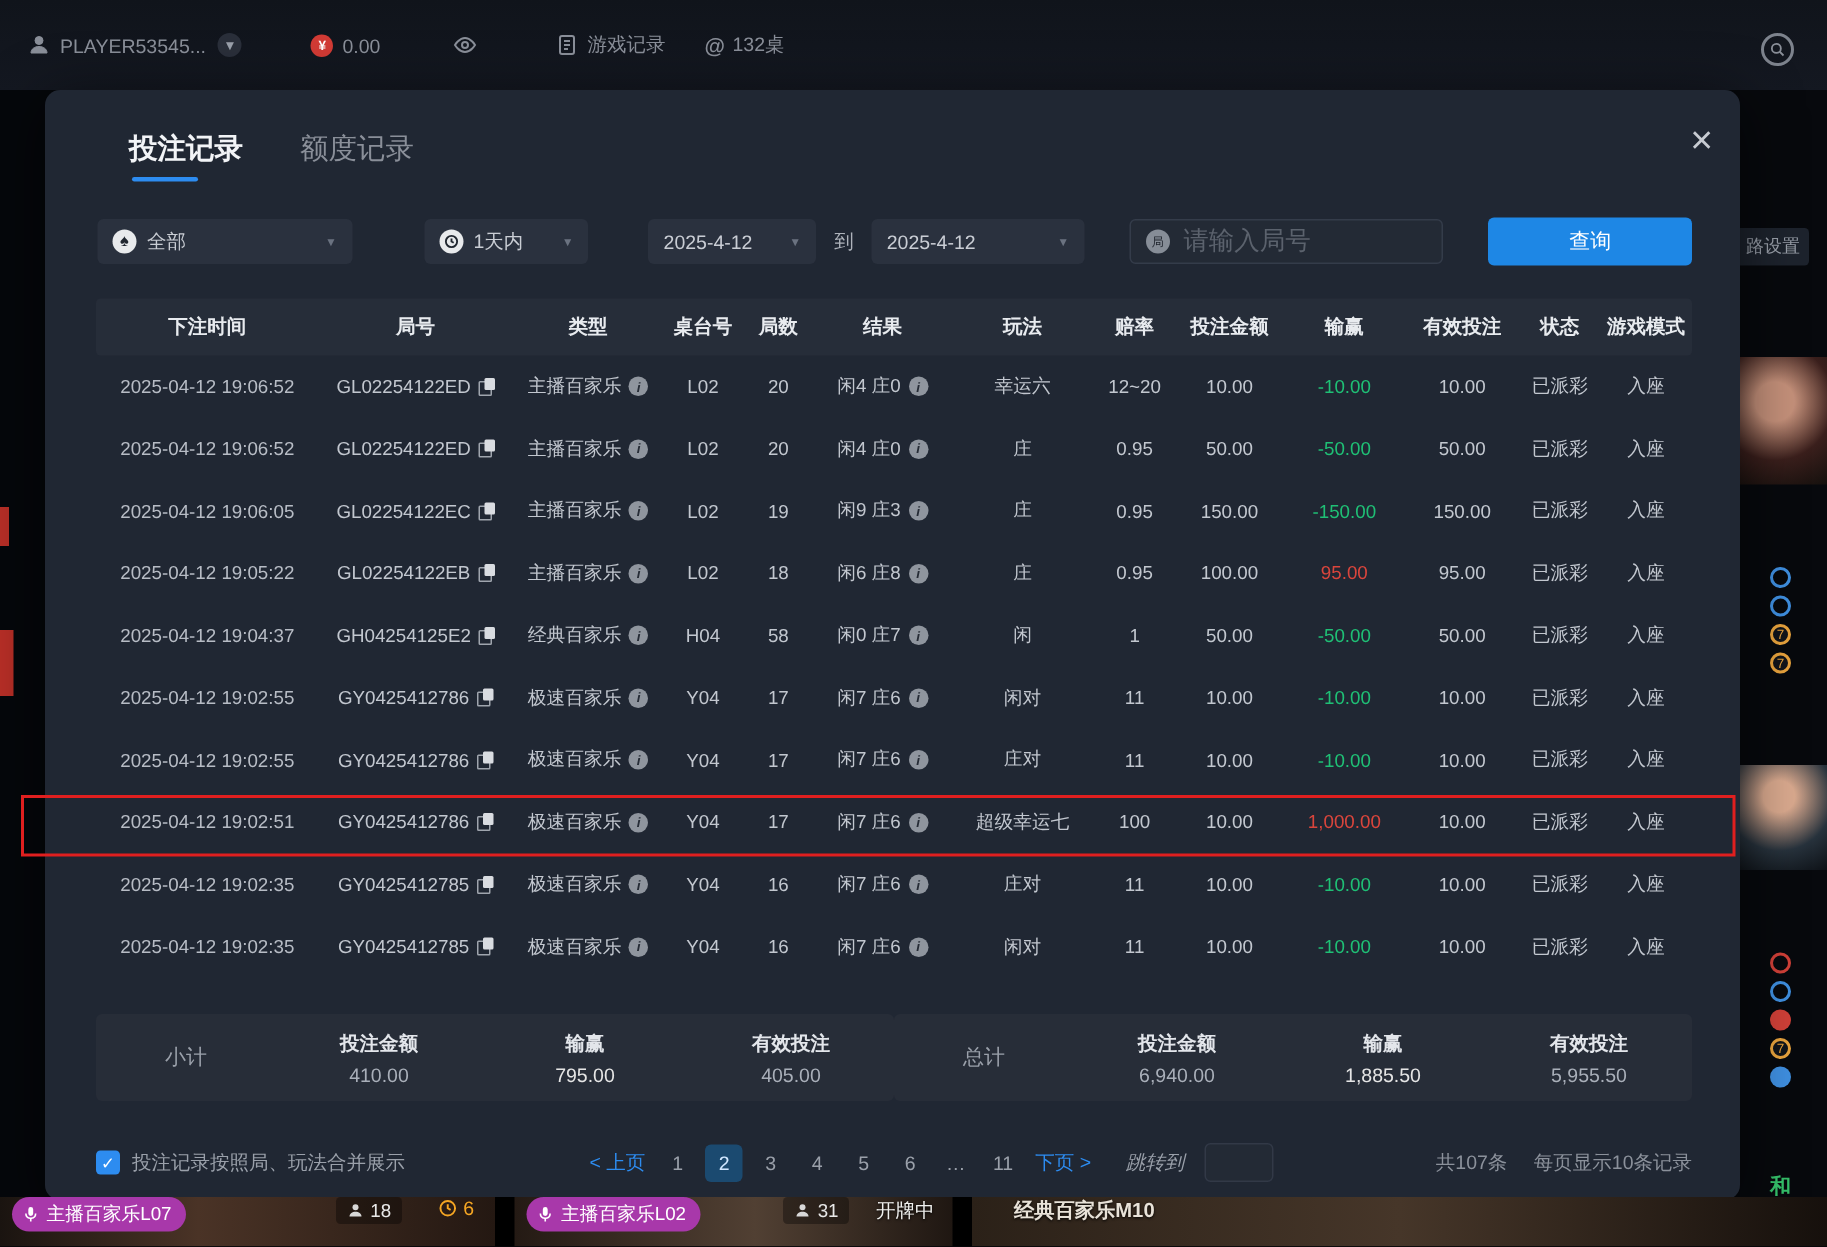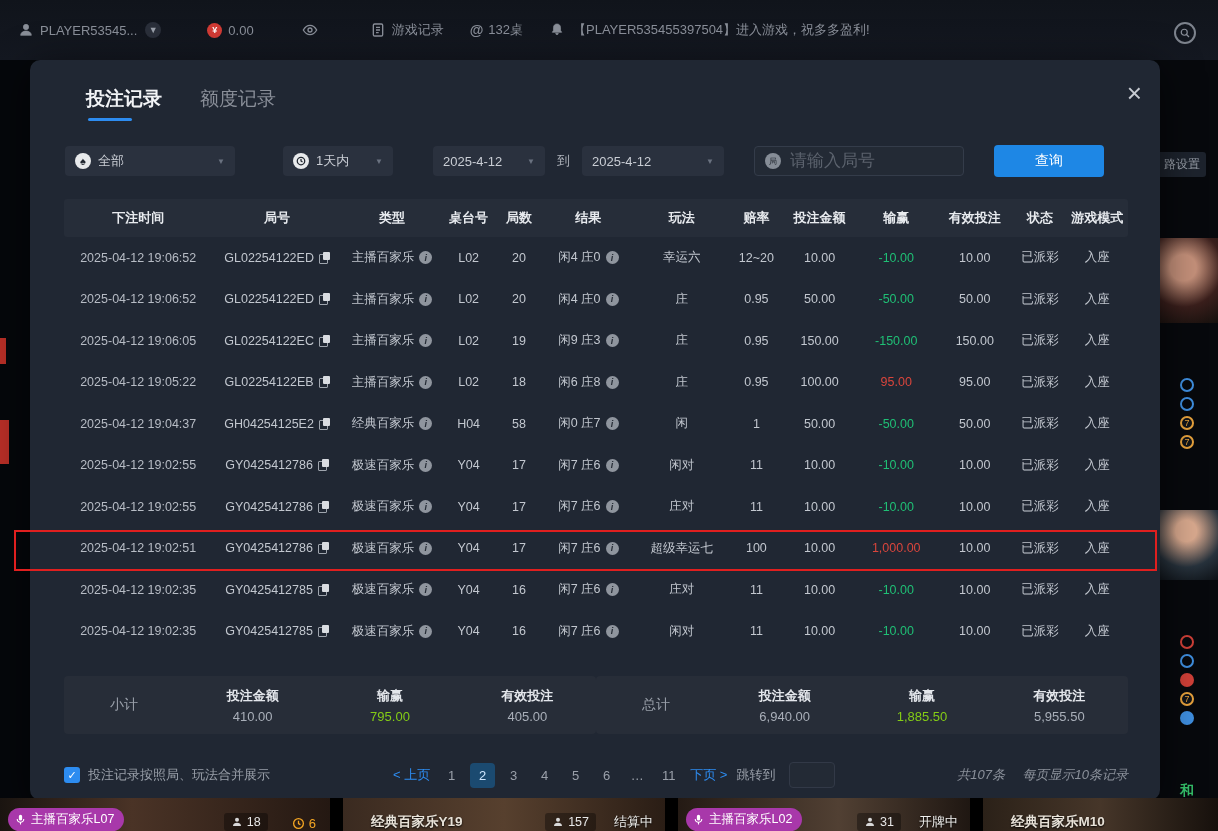--- a/index.html
+++ b/index.html
@@ -53,21 +53,21 @@
   .sel.w1{width:170px;margin-left:1px;}
   .sel.w2{width:110px;margin-left:48px;}
   .sel.d1{width:112px;margin-left:40px;}
   .sel.d2{width:142px;margin-left:12px;}
   .to-label{margin-left:12px;color:#aeb3bb;}
   .cir-ic{width:16px;height:16px;border-radius:50%;background:#e8eaec;display:inline-flex;align-items:center;justify-content:center;margin-right:7px;flex:none;color:#20262f;font-size:11px;}
   .cir-ic.ju{background:#868d97;font-size:8px;}
   .search-box{height:30px;width:210px;margin-left:30px;background:#232a35;border:1px solid #343c4a;border-radius:4px;display:flex;align-items:center;padding:0 10px;}
   .search-box input{background:transparent;border:none;outline:none;color:#c9cdd4;font-size:17px;width:100%;}
   .search-box input::placeholder{color:#5b626d;}
-  .query-btn{height:32px;width:110px;margin-left:30px;background:#1e87e5;border:none;border-radius:4px;color:#fff;font-size:14px;cursor:pointer;}
+  .query-btn{height:32px;width:136px;margin-left:30px;background:#1e87e5;border:none;border-radius:4px;color:#fff;font-size:14px;cursor:pointer;}
 
   
   .gtable{margin-top:22px;}
   .thead,.trow{display:grid;grid-template-columns:1.55fr 1.35fr 1.05fr .55fr .5fr .95fr 1fr .56fr .76fr .84fr .8fr .56fr .64fr;align-items:center;}
   .thead{height:38px;background:#262d39;border-radius:3px;font-size:13px;font-weight:bold;color:#e8ebef;}
   .trow{height:41.5px;font-size:12.5px;color:#c2c7cf;}
   .cell{text-align:center;white-space:nowrap;display:flex;align-items:center;justify-content:center;}
   .c-time{color:#b7bcc5;}
   .neg{color:#1fbf75;}
   .pos{color:#d9453c;}
@@ -76,38 +76,38 @@
   .copy-ic::after{content:"";position:absolute;right:0;top:0;width:7px;height:8px;background:#d9dce1;border-radius:1px;}
   .dot-ic{width:13px;height:13px;border-radius:50%;background:#8f959e;display:inline-flex;align-items:center;justify-content:center;margin-left:5px;flex:none;color:#262c36;font-size:9px;font-style:italic;font-weight:bold;}
 
   
   .summaries{display:flex;margin-top:24px;}
   .sumblock{flex:1;height:58px;background:#272d38;border-radius:4px;display:grid;grid-template-columns:120px 1fr 1fr 1fr;align-items:center;}
   .sum-label{color:#9aa0aa;font-size:14px;text-align:center;}
   .sumcol{text-align:center;font-size:13px;}
   .sumcol .t{color:#e3e6eb;font-weight:bold;margin-bottom:4px;}
   .sumcol .v{color:#a9afb9;}
-  .sumcol .v.red{color:#84cc16;}
+  .sumcol .v.red{color:#e5e5e5;}
 
   
   .mfooter{display:flex;align-items:center;margin-top:28px;font-size:13px;color:#9aa0aa;}
   .cb{width:16px;height:16px;border-radius:3px;background:#2d8cf0;color:#fff;font-size:11px;display:inline-flex;align-items:center;justify-content:center;margin-right:8px;flex:none;cursor:pointer;}
   .pagination{display:flex;align-items:center;gap:6px;margin-left:120px;}
   .pglink{color:#2d8cf0;cursor:pointer;padding:0 3px;}
   .page{min-width:25px;height:25px;border-radius:4px;display:inline-flex;align-items:center;justify-content:center;color:#9aa0aa;cursor:pointer;}
   .page.act{background:#1b4a70;color:#cfe6ff;}
   .page.dots{cursor:default;letter-spacing:1px;}
-  .jump-label{}
+  .jump-label{margin-left:14px;font-style:italic;}
   .jump-input{width:46px;height:26px;margin-left:8px;background:#232a35;border:1px solid #323947;border-radius:4px;color:#c9cdd4;padding:0 6px;font-size:13px;outline:none;}
-  .total-info{margin-left:auto;color:#8b919b;font-style:italic;}
+  .total-info{margin-left:auto;color:#8b919b;}
   .total-info span{margin-left:14px;}
 
   
   .bstrip{position:absolute;left:0;bottom:0;width:100%;height:33px;display:flex;gap:13px;z-index:20;background:#000;}
-  .tile{position:relative;height:100%;overflow:hidden;display:flex;align-items:flex-end;}
+  .tile{position:relative;height:100%;overflow:hidden;display:flex;align-items:flex-start;}
   .tile.s0{width:330px;background:linear-gradient(90deg,#1a1410,#4a3326 40%,#241812);}
   .tile.s1{width:322px;background:linear-gradient(90deg,#3a2a20,#57402e 50%,#2a1d15);}
   .tile.s2{width:292px;background:linear-gradient(90deg,#241a14,#514033 55%,#1f1712);}
   .tile.s3{flex:1;background:linear-gradient(90deg,#2b2118,#463629 50%,#16100c);}
   .pill{display:inline-flex;align-items:center;gap:4px;background:#a838aa;color:#fff;font-size:12.5px;border-radius:12px;padding:3px 10px 3px 6px;margin-left:8px;white-space:nowrap;}
   .pill svg{width:13px;height:13px;fill:#fff;}
   .plain-label{color:#e8e2d8;font-size:13.5px;font-weight:bold;margin-left:28px;text-shadow:0 1px 2px #000;white-space:nowrap;}
   .viewers{display:inline-flex;align-items:center;gap:4px;color:#e8e8e8;font-size:12.5px;margin-left:auto;background:rgba(0,0,0,.35);padding:2px 7px;border-radius:3px;white-space:nowrap;}
   .viewers svg{width:12px;height:12px;fill:#d8d8d8;}
   .timer{display:inline-flex;align-items:center;gap:4px;color:#f5a623;font-size:13px;margin:0 14px 0 24px;white-space:nowrap;}
@@ -144,26 +144,20 @@
     <div class="grp" style="margin-left:26px">
       <svg class="ic nofill" viewBox="0 0 24 24" stroke-width="2" style="margin-right:6px">
           <rect x="5" y="3" width="14" height="18" rx="2"></rect>
           <path d="M9 8h6M9 12h6M9 16h4"></path>
         </svg>
       <span>游戏记录</span>
     </div>
     <div class="grp">
       <span class="at-ic">@</span>
       <span>132桌</span>
-    </div>
-    <div class="grp">
-      <svg class="ic" viewBox="0 0 24 24" style="margin-right:8px">
-          <path d="M12 3c-3.2 0-5.3 2.2-5.3 5.4v4.1L5 15.5h14l-1.7-3V8.4C17.3 5.2 15.2 3 12 3zM10 17a2 2 0 0 0 4 0z"></path>
-        </svg>
-      <span class="announce">【PLAYER535455397504】进入游戏，祝多多盈利!</span>
     </div>
     <div class="mag-wrap">
       <svg class="ic nofill" viewBox="0 0 24 24" stroke-width="2.4" style="width:12px;height:12px">
           <circle cx="10.5" cy="10.5" r="6"></circle>
           <path d="M15 15l5 5"></path>
         </svg>
     </div>
   </div>
 
   <div class="decor blue-logo"></div>
@@ -559,28 +553,20 @@
           </svg>主播百家乐L07</span>
         <span class="viewers"><svg viewBox="0 0 24 24">
             <circle cx="12" cy="7.5" r="4"></circle>
             <path d="M4 20c0-4.2 3.8-6.5 8-6.5s8 2.3 8 6.5z"></path>
           </svg>18</span>
         <span class="timer"><svg viewBox="0 0 24 24">
             <circle cx="12" cy="12" r="9" fill="none" stroke="#f5a623" stroke-width="2.4"></circle>
             <path d="M12 7v5l3.5 2" fill="none" stroke="#f5a623" stroke-width="2.4"></path>
           </svg>6</span>
       </div>
-      <div class="tile s1">
-        <span class="plain-label">经典百家乐Y19</span>
-        <span class="viewers"><svg viewBox="0 0 24 24">
-            <circle cx="12" cy="7.5" r="4"></circle>
-            <path d="M4 20c0-4.2 3.8-6.5 8-6.5s8 2.3 8 6.5z"></path>
-          </svg>157</span>
-        <span class="tstatus">结算中</span>
-      </div>
       <div class="tile s2">
         <span class="pill"><svg viewBox="0 0 24 24">
             <path d="M12 14a3 3 0 0 0 3-3V6a3 3 0 0 0-6 0v5a3 3 0 0 0 3 3zm5-3a5 5 0 0 1-10 0H5a7 7 0 0 0 6 6.9V21h2v-3.1A7 7 0 0 0 19 11z"></path>
           </svg>主播百家乐L02</span>
         <span class="viewers"><svg viewBox="0 0 24 24">
             <circle cx="12" cy="7.5" r="4"></circle>
             <path d="M4 20c0-4.2 3.8-6.5 8-6.5s8 2.3 8 6.5z"></path>
           </svg>31</span>
         <span class="tstatus">开牌中</span>
       </div>

